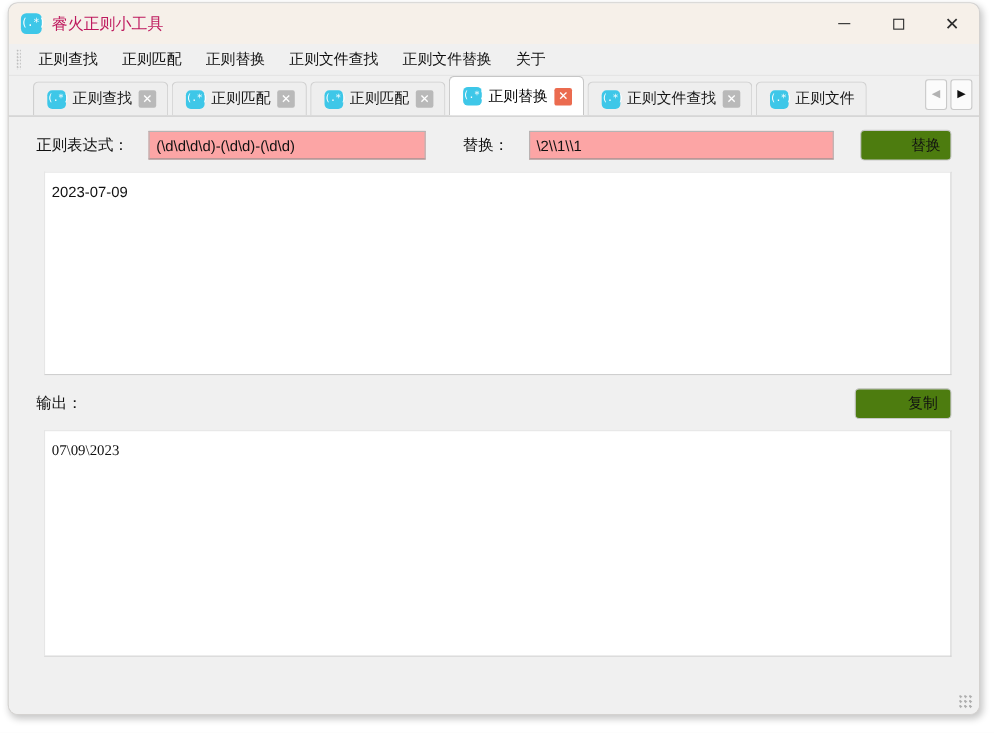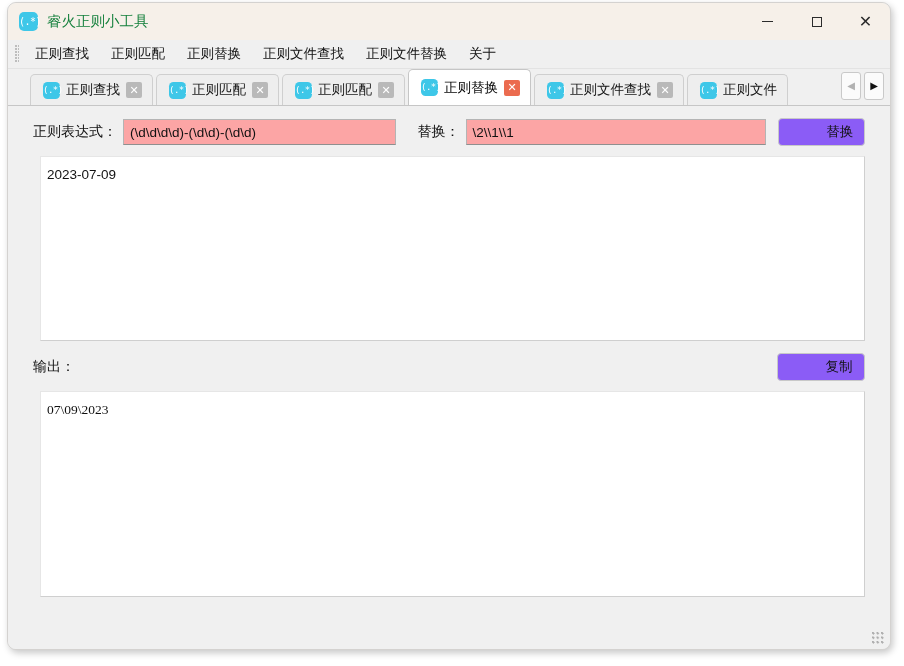--- a/index.html
+++ b/index.html
@@ -48,21 +48,21 @@
     font-size: 10px;
     line-height: 19px;
     text-align: center;
     font-family: "DejaVu Sans Mono", monospace;
     letter-spacing: -0.5px;
     flex: none;
   }
   .app-title {
     margin-left: 9px;
     font-size: 14.5px;
-    color: #15803d;
+    color: #be185d;
     white-space: nowrap;
   }
   .win-controls {
     position: absolute;
     right: 0; top: 0;
     height: 37px;
     display: flex;
   }
   .win-btn {
     width: 49px; height: 37px;
@@ -190,21 +190,21 @@
     top: 102px; bottom: 0;
     background: #f0f0f0;
     border-top: 1px solid #c6c6c6;
   }
 
   .row {
     display: flex;
     align-items: center;
     padding: 0 25px;
   }
-  .row-expr { margin-top: 12px; gap: 0; }
+  .row-expr { margin-top: 12px; gap: 12px; }
 
   .field-label {
     font-size: 14px;
     color: #111111;
     white-space: nowrap;
   }
   .text-input {
     height: 26px;
     background: #fca5a5;
     border: 1px solid #b4b4b4;
@@ -215,21 +215,21 @@
     display: flex;
     align-items: center;
     font-family: "Liberation Sans", sans-serif;
     overflow: hidden;
     white-space: nowrap;
   }
   #regex-input { width: 290px; margin-left: 6px; }
   #replace-input { width: 320px; margin-left: 6px; }
 
   .push-btn {
-    background: #8b5cf6;
+    background: #4d7c0f;
     border: 1px solid #c8c8c8;
     border-radius: 4px;
     font-size: 13.5px;
     color: #111111;
     height: 28px;
     display: flex;
     align-items: center;
     justify-content: center;
     cursor: default;
     font-family: "Liberation Sans", sans-serif;

